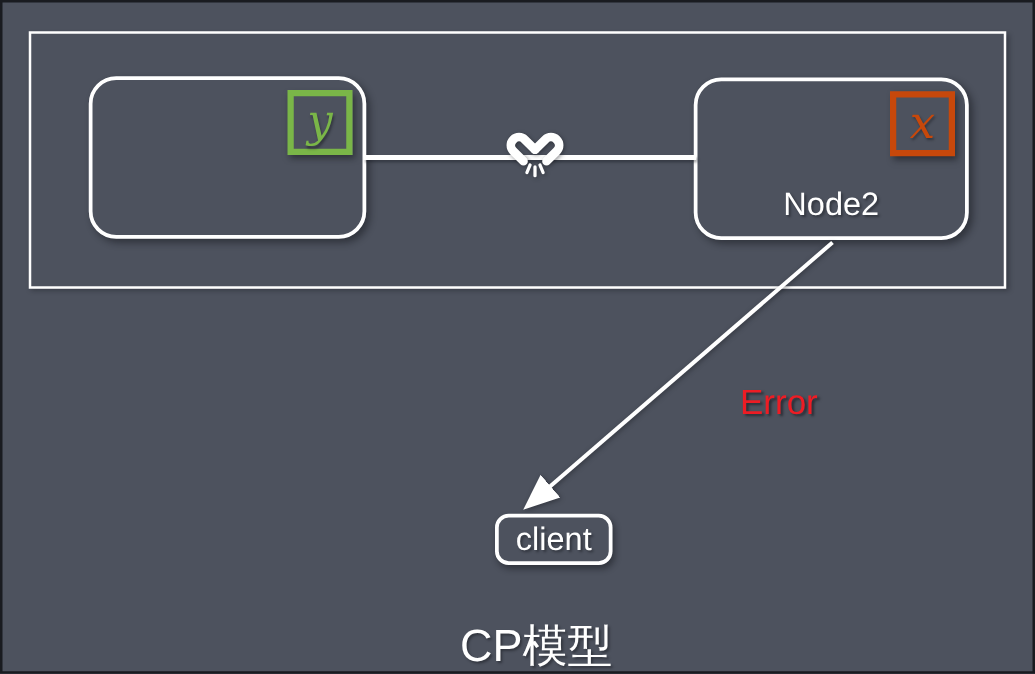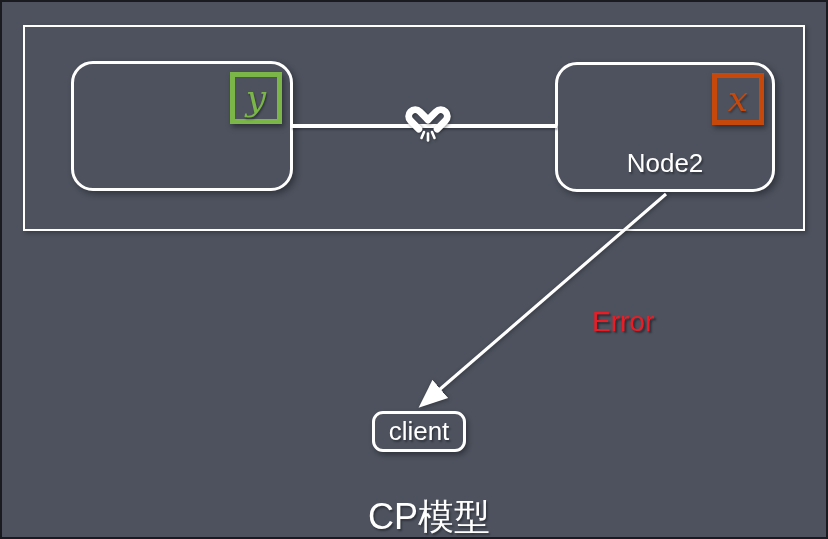--- a/index.html
+++ b/index.html
@@ -73,21 +73,21 @@
   .error-label {
     position: absolute;
     left: 555px; top: 304px;
     font-size: 28px;
     color: #ed1c24;
     text-shadow: 2px 2px 2px rgba(15,17,22,.55);
     margin-left: 35px;
   }
   .client-box {
     position: absolute;
-    left: 370px; top: 409px;
+    left: 394px; top: 409px;
     width: 94px; height: 41px;
     border: 3.5px solid #ffffff;
     border-radius: 11px;
     box-sizing: border-box;
     display: flex; align-items: center; justify-content: center;
     box-shadow: 2px 3px 5px rgba(15,17,22,.45);
   }
   .client-box span {
     color: #ffffff;
     font-size: 26px;

